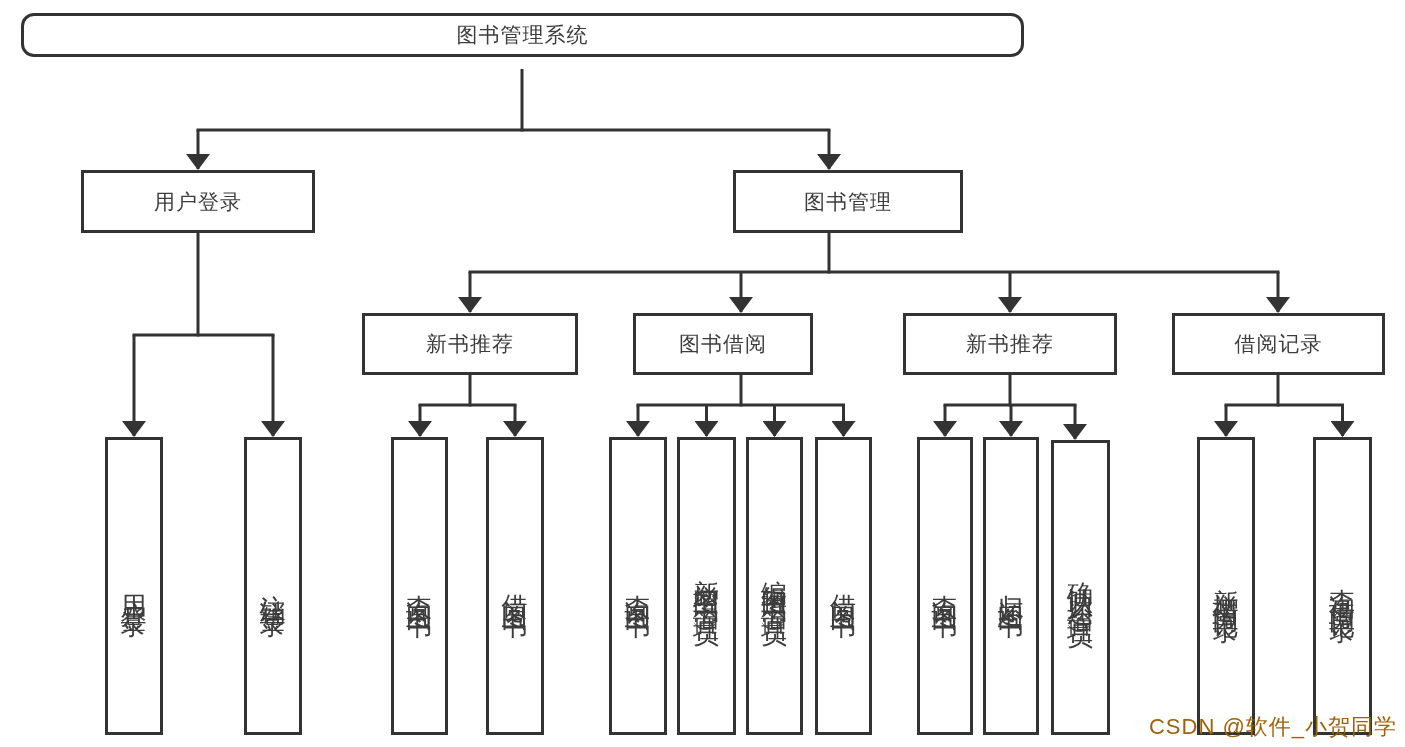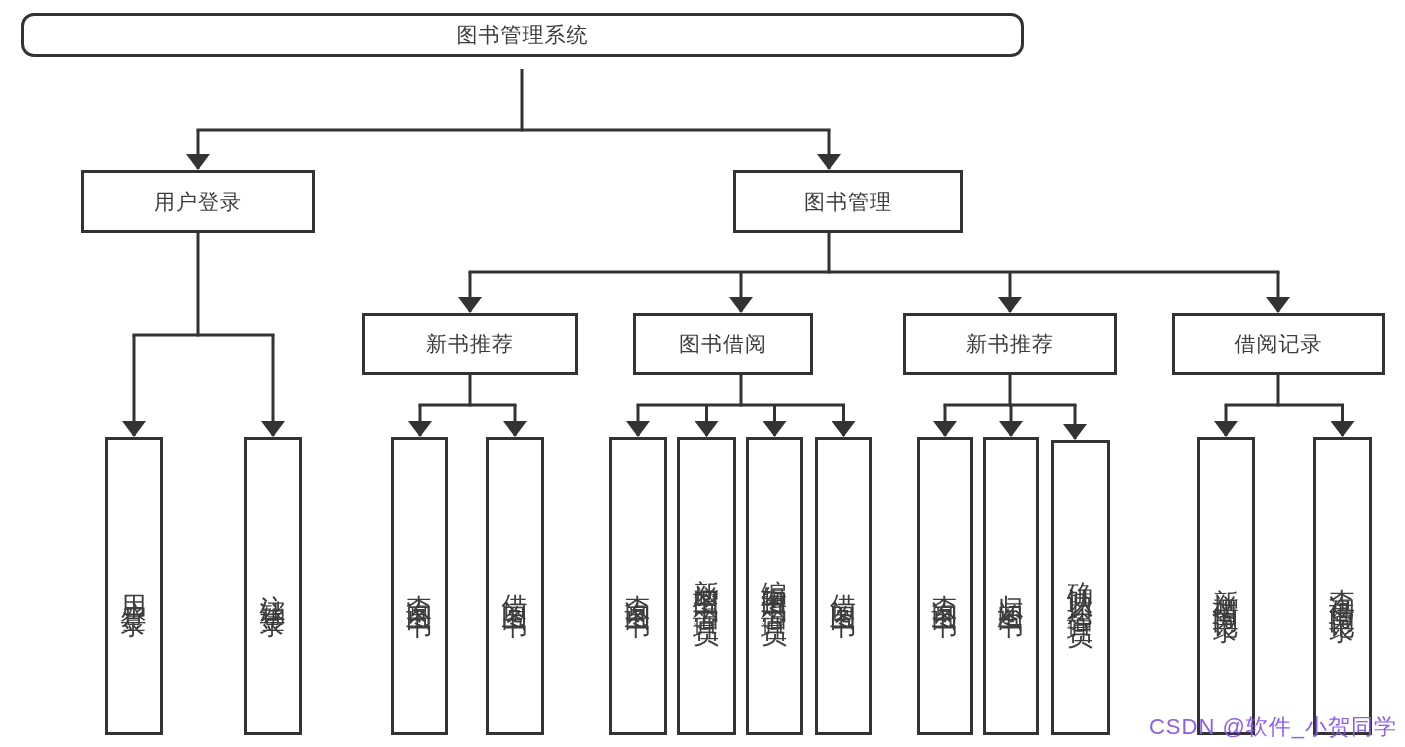--- a/index.html
+++ b/index.html
@@ -15,21 +15,21 @@
     color:#3d3d3d;
   }
   .hbox { font-size:21px; letter-spacing:1px; white-space:nowrap; }
   .vbox {
     font-size:26px; line-height:1;
     writing-mode:vertical-lr; text-orientation:mixed;
     letter-spacing:6px;
   }
   .watermark {
     position:absolute; top:712px; right:8px;
-    font-size:22px; color:#8b5cf6; letter-spacing:1px;
+    font-size:22px; color:#a16207; letter-spacing:1px;
     white-space:nowrap; z-index:5;
   }
 </style>
 </head>
 <body>
 
 <div class="canvas">
 
   <svg class="wires" width="1405" height="747" viewBox="0 0 1405 747">
     <defs>

